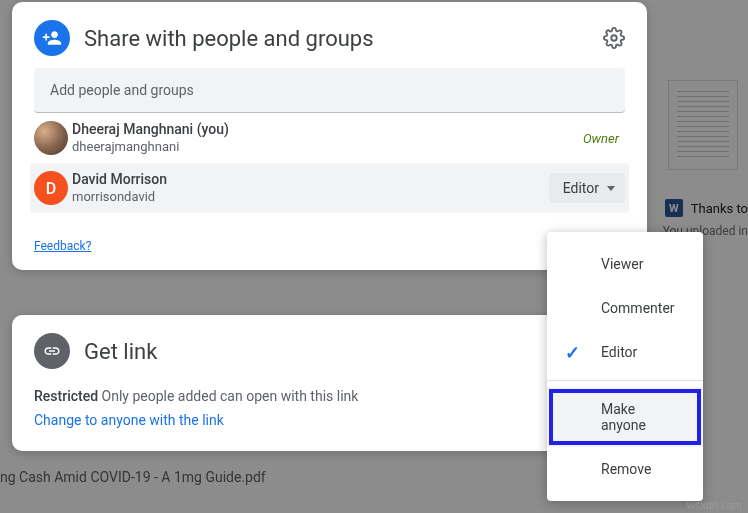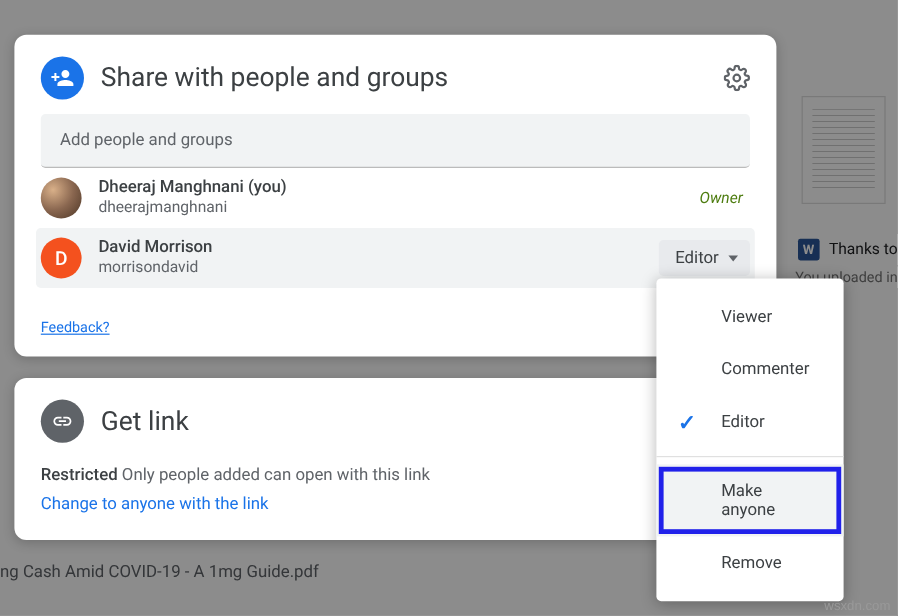--- a/index.html
+++ b/index.html
@@ -84,21 +84,21 @@
       top:222px;
       font-size:12px;
       color:#737373;
       z-index:0;
       background:#fff;
       padding:2px 0 2px 6px;
     }
 
     .dialog {
       position: absolute;
-      top: 29px;
+      top: 2px;
       left: 12px;
       width: 635px;
       background: #fff;
       border-radius: 10px;
       z-index: 5;
       padding: 18px 22px 16px 22px;
       box-shadow: 0 2px 10px rgba(0,0,0,0.2);
     }
     .dialog2 {
       position: absolute;
@@ -143,21 +143,21 @@
       padding: 14px 16px;
       font-size: 14px;
       color: #5f6368;
       border-bottom: 1px solid #bbb;
       margin-bottom: 0;
     }
     .person-row {
       display: flex;
       align-items: center;
       padding: 8px 4px;
-      gap: 14px;
+      gap: 4px;
       border-radius:4px;
       margin-left:-4px;
       margin-right:-4px;
     }
     .person-row.active { background: #f1f3f4; }
     .avatar {
       width: 34px; height: 34px;
       border-radius: 50%;
       background: #ccc;
       display:flex;align-items:center;justify-content:center;

